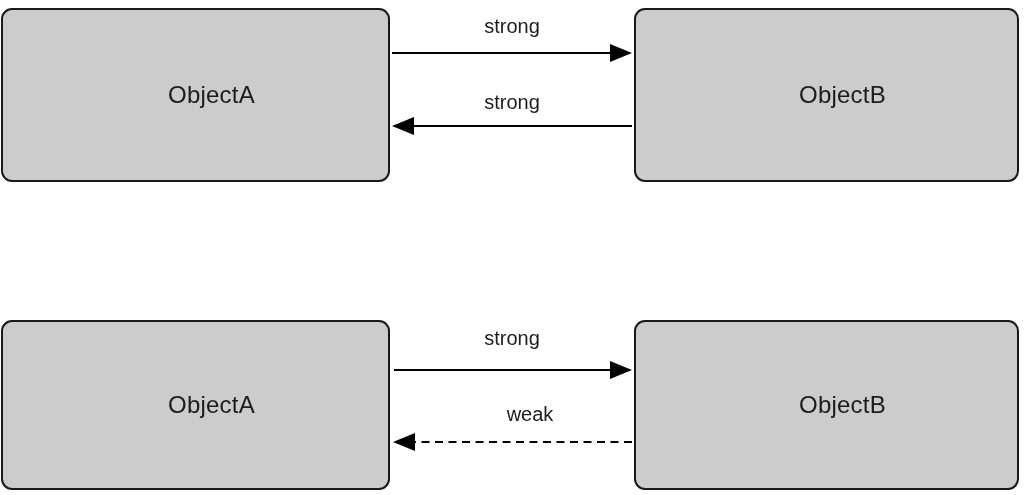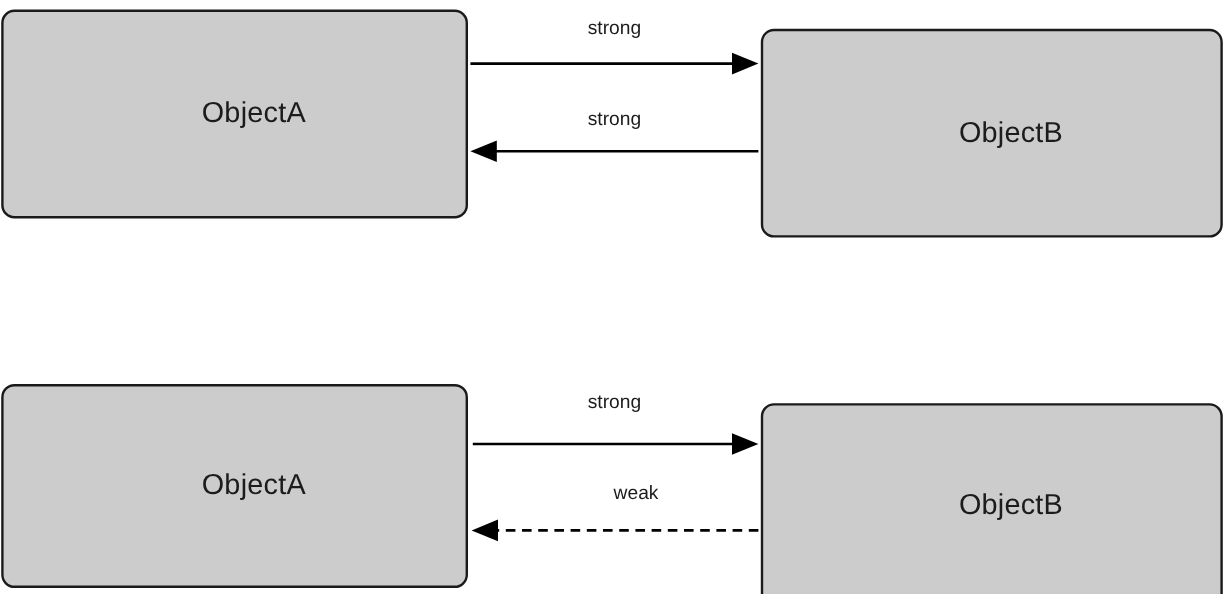--- a/index.html
+++ b/index.html
@@ -42,21 +42,21 @@
   }
   .node-label {
     font-size: 24px;
     color: #1c1c1c;
     letter-spacing: 0.2px;
     line-height: 1;
     user-select: none;
   }
 
   .node-left  { left: 1px;   width: 389px; }
-  .node-right { left: 634px; width: 385px; margin-top: 16px; }
+  .node-right { left: 634px; width: 385px; }
 
   #diagram-strong-strong .node-box { top: 8px;  height: 174px; }
   #diagram-strong-weak  .node-box  { top: 8px;  height: 170px; }
 
   .edge-svg {
     position: absolute;
     left: 0;
     top: 0;
     width: 1024px;
     height: 200px;
@@ -71,21 +71,21 @@
   .edge-line.dashed {
     stroke-dasharray: 8 5.5;
   }
   .edge-head {
     fill: #000000;
     stroke: none;
   }
 
   .edge-label {
     position: absolute;
-    font-size: 16px;
+    font-size: 20px;
     color: #1c1c1c;
     line-height: 1;
     white-space: nowrap;
     transform: translateX(-50%);
     user-select: none;
     text-align: right;
   }
 </style>
 </head>
 <body>

